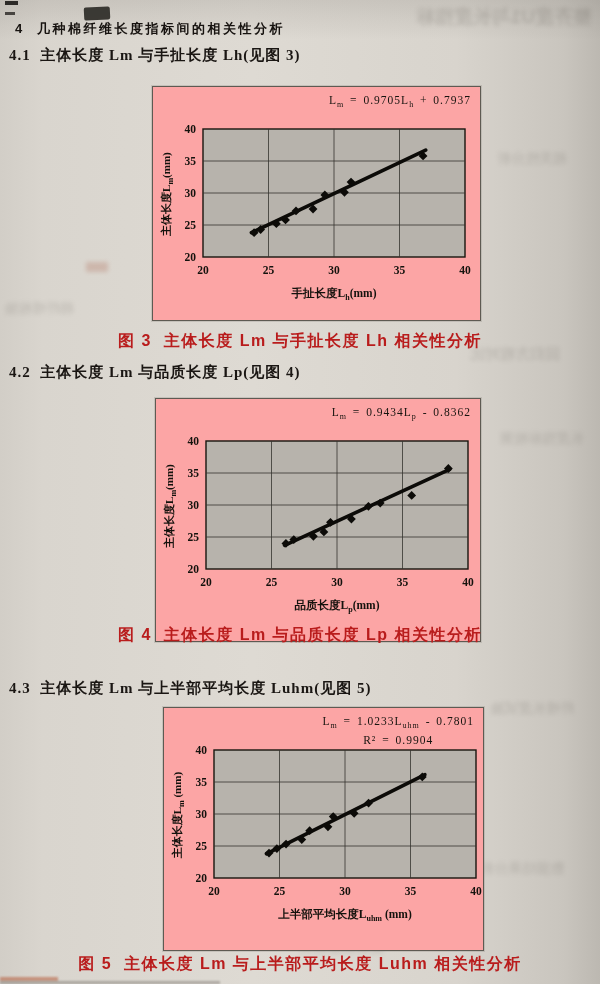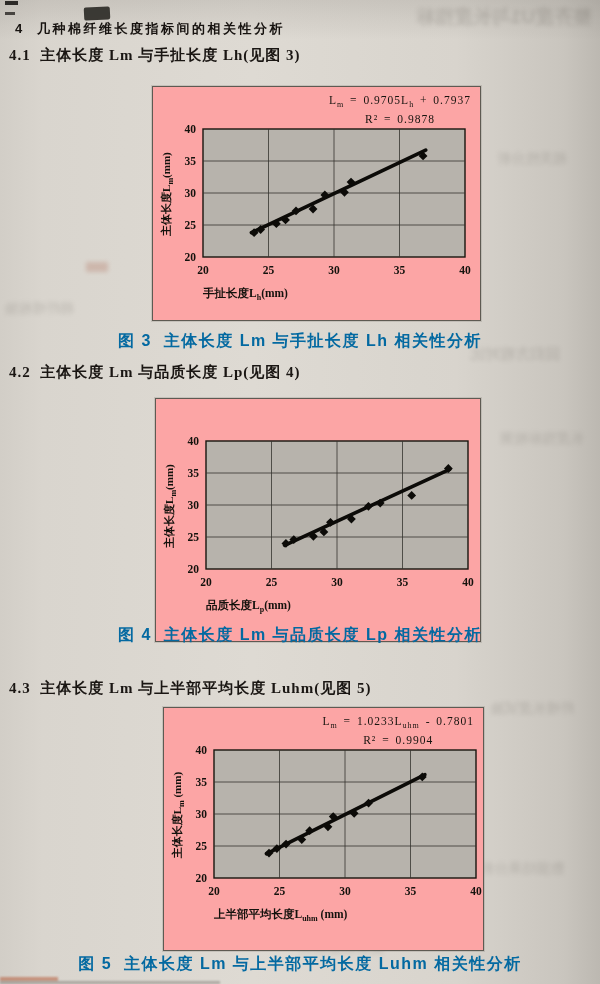--- a/index.html
+++ b/index.html
@@ -8,29 +8,29 @@
     font-family:"Liberation Sans",sans-serif;color:#14110e;
     background:linear-gradient(90deg,#d2cec7 0%,#d9d5ce 7%,#dedad3 42%,#d8d4cd 76%,#c9c5be 94%,#bcb8b1 100%);
   }
   body::before{content:"";position:absolute;left:0;top:0;width:600px;height:40px;
     background:linear-gradient(180deg,rgba(90,85,78,.14),rgba(90,85,78,0));pointer-events:none;}
   .sec-title{position:absolute;left:15px;top:11px;font-size:13px;font-weight:700;
     letter-spacing:2.5px;white-space:pre;color:#171310;}
   .subhead{position:absolute;left:9px;font-size:15px;font-weight:600;letter-spacing:1px;
     font-family:"Liberation Serif",serif;white-space:pre;color:#1a1613;}
   .caption{position:absolute;left:0;width:600px;text-align:center;font-size:16px;font-weight:700;
-    letter-spacing:1.5px;white-space:pre;color:#0369a1;}
+    letter-spacing:1.5px;white-space:pre;color:#b91c1c;}
   .figbox{position:absolute;background:#fca5a5;border:1px solid #5e5a52;
     box-shadow:0 0 0 1px rgba(94,90,82,.18);}
   .eq{position:absolute;top:5px;right:9px;text-align:center;line-height:1.5;
     font-family:"Liberation Serif",serif;font-size:11.5px;letter-spacing:1px;word-spacing:2px;color:#17140f;}
   .eq sub{font-size:8px;}
   .chart{position:absolute;left:2px;top:34px;width:322px;height:162px;}
   .chart svg text{font:700 11.5px "Liberation Serif",serif;fill:#14120d;}
-  .xlab{position:absolute;left:50px;top:199px;width:262px;
+  .xlab{position:absolute;left:50px;top:199px;width:262px;text-align:center;
     font:700 11.5px "Liberation Serif",serif;color:#14120d;}
   .xlab sub,.ylab sub{font-size:8px;}
   .ylab{position:absolute;left:-61px;top:99px;width:150px;text-align:center;transform:rotate(-90deg);
     font:700 11px "Liberation Serif",serif;color:#14120d;}
   .art{position:absolute;pointer-events:none;}
   .mirror{transform:scaleX(-1);filter:blur(2px);color:#635e57;font-weight:700;white-space:pre;}
 </style>
 </head>
 <body>
 
@@ -53,21 +53,20 @@
   <div class="art mirror" style="left:4px;top:300px;font-size:14px;opacity:.15;">棉纤维检验</div>
 
   <h1 class="sec-title">4  几种棉纤维长度指标间的相关性分析</h1>
   <div class="subhead" style="top:46px;">4.1  主体长度 Lm 与手扯长度 Lh(见图 3)</div>
   <div class="subhead" style="top:363px;">4.2  主体长度 Lm 与品质长度 Lp(见图 4)</div>
   <div class="subhead" style="top:679px;">4.3  主体长度 Lm 与上半部平均长度 Luhm(见图 5)</div>
 
   <figure class="figbox" style="left:152px;top:86px;width:327px;height:233px;margin:0;">
     <div class="eq">
       <div>L<sub>m</sub> = 0.9705L<sub>h</sub> + 0.7937</div>
-      <div>R² = 0.9878</div>
     </div>
     <div class="ylab">主体长度L<sub>m</sub>(mm)</div>
     <div class="chart"><svg width="322" height="162" viewBox="0 0 322 162">
           <rect x="48" y="8" width="262" height="128" fill="#b7b3ac" stroke="#18160f" stroke-width="1.4"></rect>
           <line x1="113.5" y1="8" x2="113.5" y2="136" stroke="#35332e" stroke-width="0.8"></line>
           <line x1="179" y1="8" x2="179" y2="136" stroke="#35332e" stroke-width="0.8"></line>
           <line x1="244.5" y1="8" x2="244.5" y2="136" stroke="#35332e" stroke-width="0.8"></line>
           <line x1="48" y1="104" x2="310" y2="104" stroke="#35332e" stroke-width="0.8"></line>
           <line x1="48" y1="72" x2="310" y2="72" stroke="#35332e" stroke-width="0.8"></line>
           <line x1="48" y1="40" x2="310" y2="40" stroke="#35332e" stroke-width="0.8"></line>
@@ -92,20 +91,21 @@
           <text x="179" y="153" text-anchor="middle">30</text>
           <text x="244.5" y="153" text-anchor="middle">35</text>
           <text x="310" y="153" text-anchor="middle">40</text>
         </svg></div>
     <div class="xlab">手扯长度L<sub>h</sub>(mm)</div>
   </figure>
   <div class="caption" style="top:331px;">图 3  主体长度 Lm 与手扯长度 Lh 相关性分析</div>
 
   <figure class="figbox" style="left:155px;top:398px;width:324px;height:242px;margin:0;">
     <div class="eq">
+      <div>L<sub>m</sub> = 0.9434L<sub>p</sub> - 0.8362</div>
     </div>
     <div class="ylab">主体长度L<sub>m</sub>(mm)</div>
     <div class="chart"><svg width="322" height="162" viewBox="0 0 322 162">
           <rect x="48" y="8" width="262" height="128" fill="#b7b3ac" stroke="#18160f" stroke-width="1.4"></rect>
           <line x1="113.5" y1="8" x2="113.5" y2="136" stroke="#35332e" stroke-width="0.8"></line>
           <line x1="179" y1="8" x2="179" y2="136" stroke="#35332e" stroke-width="0.8"></line>
           <line x1="244.5" y1="8" x2="244.5" y2="136" stroke="#35332e" stroke-width="0.8"></line>
           <line x1="48" y1="104" x2="310" y2="104" stroke="#35332e" stroke-width="0.8"></line>
           <line x1="48" y1="72" x2="310" y2="72" stroke="#35332e" stroke-width="0.8"></line>
           <line x1="48" y1="40" x2="310" y2="40" stroke="#35332e" stroke-width="0.8"></line>

